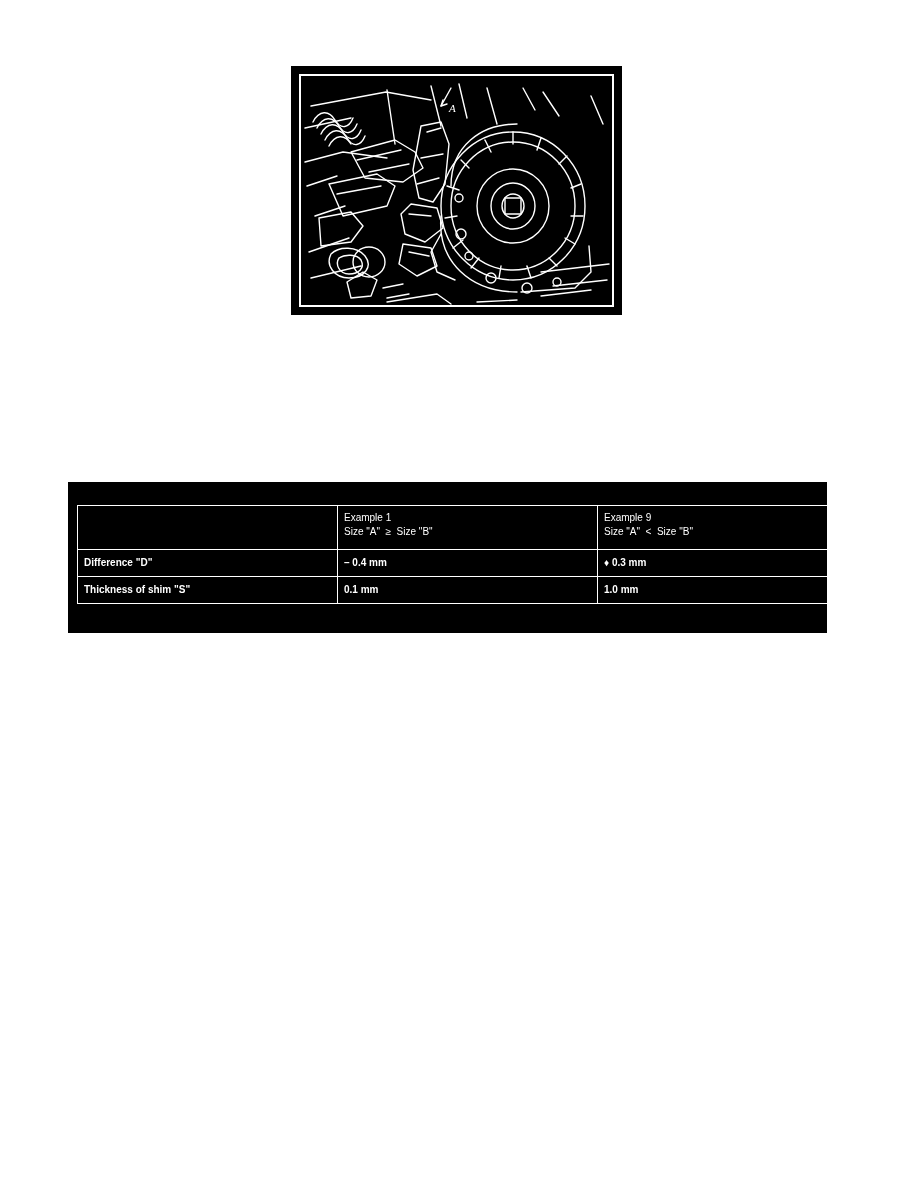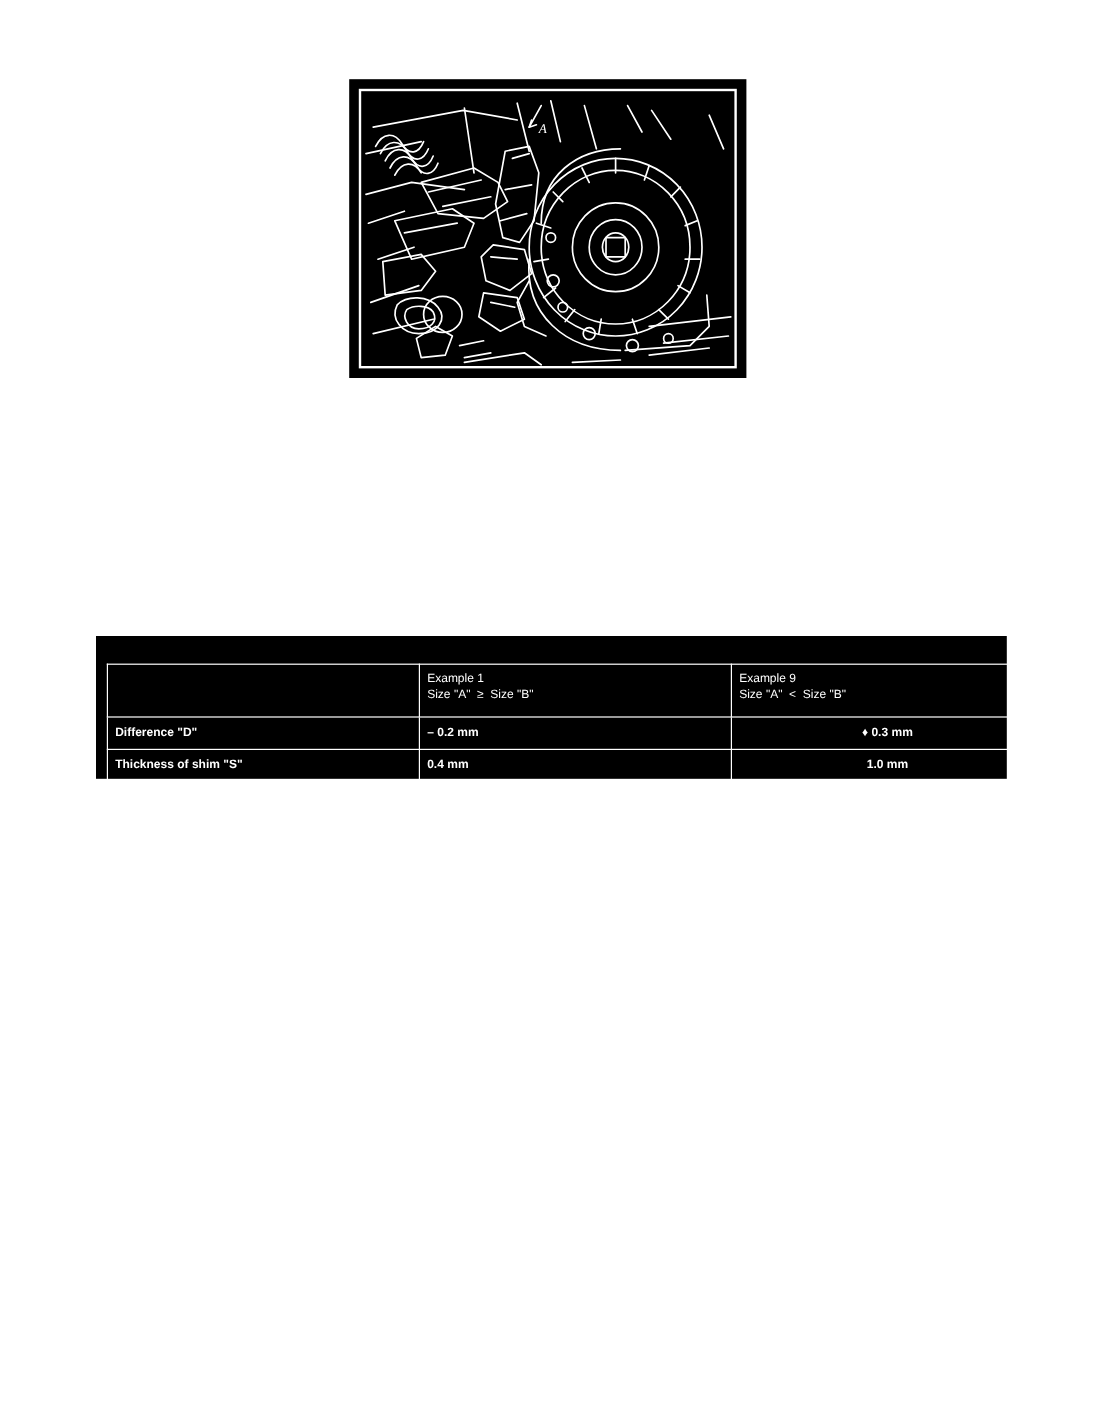--- a/index.html
+++ b/index.html
@@ -46,27 +46,26 @@
     color: #ffffff;
     font-size: 11px;
     font-family: "Liberation Serif", serif;
     font-style: italic;
   }
   .fig-label-a { left: 158px; top: 36px; }
 
   
   .table-block {
     position: absolute;
-    left: 80px;
+    left: 68px;
     top: 482px;
     width: 759px;
-    height: 119px;
+    height: 151px;
     background: #000000;
     box-sizing: border-box;
-    margin-top: 48px;
   }
   table.spec {
     position: absolute;
     left: 9px;
     top: 23px;
     width: 741px;
     border-collapse: collapse;
     table-layout: fixed;
   }
   table.spec td {
@@ -77,21 +76,21 @@
     vertical-align: middle;
     padding: 3px 6px;
     line-height: 1.35;
   }
   td.col-label { width: 247px; }
   td.col-ex    { width: 247px; }
   tr.head-row td { height: 35px; vertical-align: top; padding-top: 5px; }
   tr.data-row td { height: 20px; font-weight: bold; }
   td.empty-cell { border-top-color: #ffffff; }
   .cell-pad-l { padding-left: 22px; }
-  .cell-pad-l2 { padding-left: 18px; text-align: center; }
+  .cell-pad-l2 { padding-left: 18px; }
   .head-line { display: block; white-space: pre; }
 </style>
 </head>
 <body>
 
 <div class="figure">
   <div class="figure-frame"></div>
   <svg viewBox="0 0 331 249">
     <g stroke="#ffffff" stroke-width="1.4" fill="none" stroke-linecap="round" stroke-linejoin="round">
 
@@ -196,23 +195,23 @@
           <span class="head-line">Example 1</span>
           <span class="head-line">Size "A"  ≥  Size "B"</span>
         </td>
         <td class="col-ex">
           <span class="head-line">Example 9</span>
           <span class="head-line">Size "A"  &lt;  Size "B"</span>
         </td>
       </tr>
       <tr class="data-row">
         <td class="col-label">Difference "D"</td>
-        <td class="col-ex cell-pad-l">–   0.2 mm</td>
+        <td class="col-ex cell-pad-l">–   0.4 mm</td>
         <td class="col-ex cell-pad-l2">♦  0.3 mm</td>
       </tr>
       <tr class="data-row">
         <td class="col-label">Thickness of shim "S"</td>
-        <td class="col-ex cell-pad-l">0.4 mm</td>
+        <td class="col-ex cell-pad-l">0.1 mm</td>
         <td class="col-ex cell-pad-l2">1.0 mm</td>
       </tr>
     </tbody>
   </table>
 </div>
 
 </body></html>

